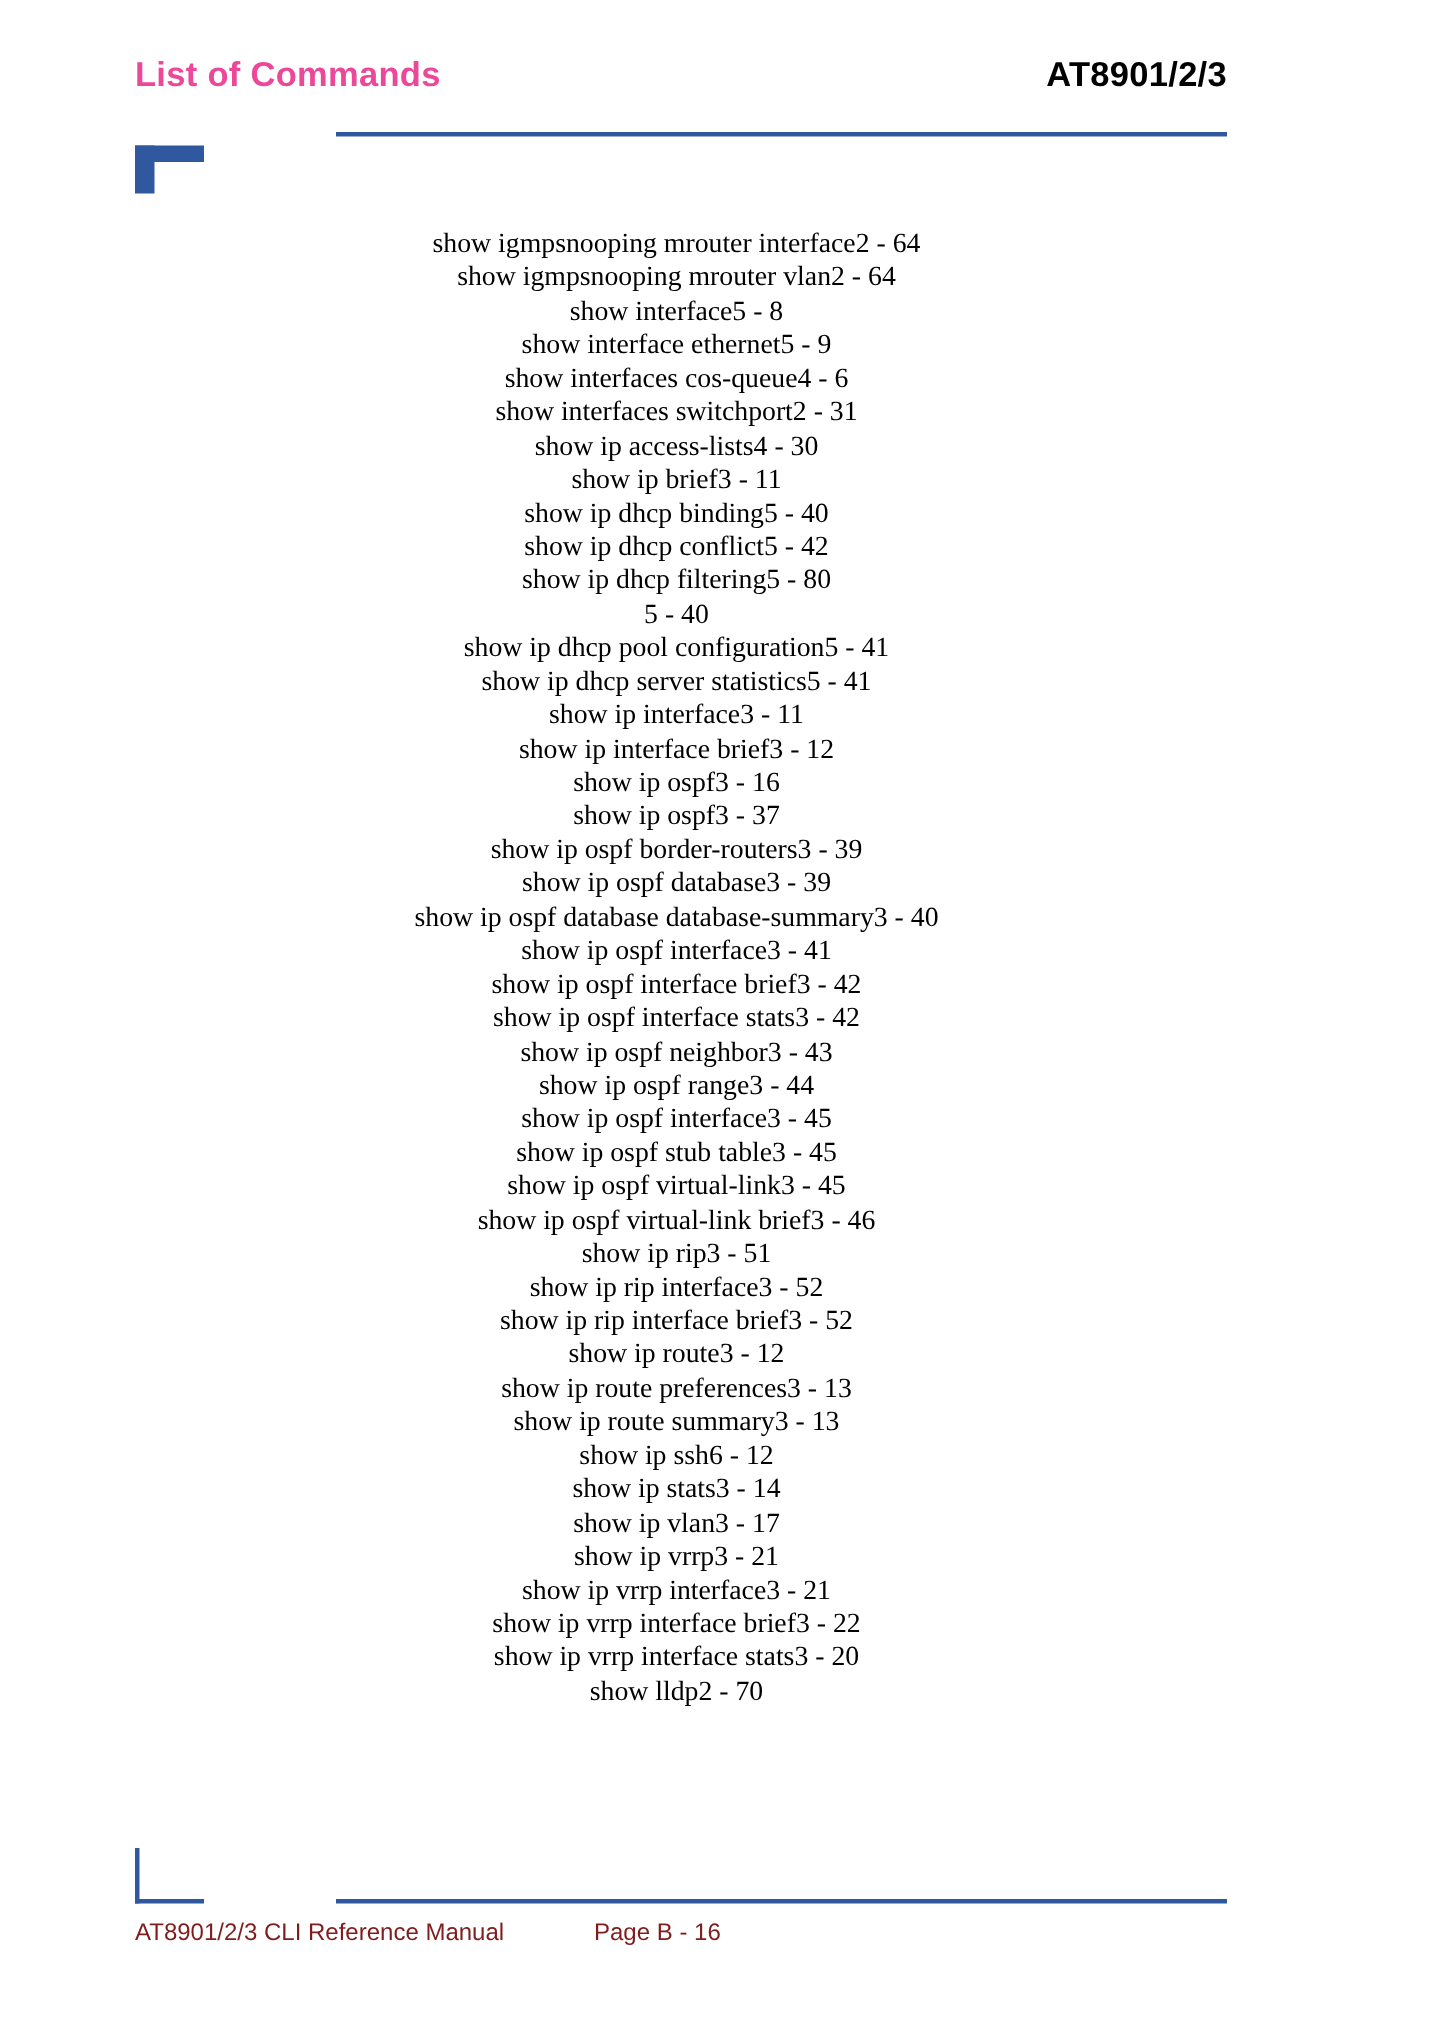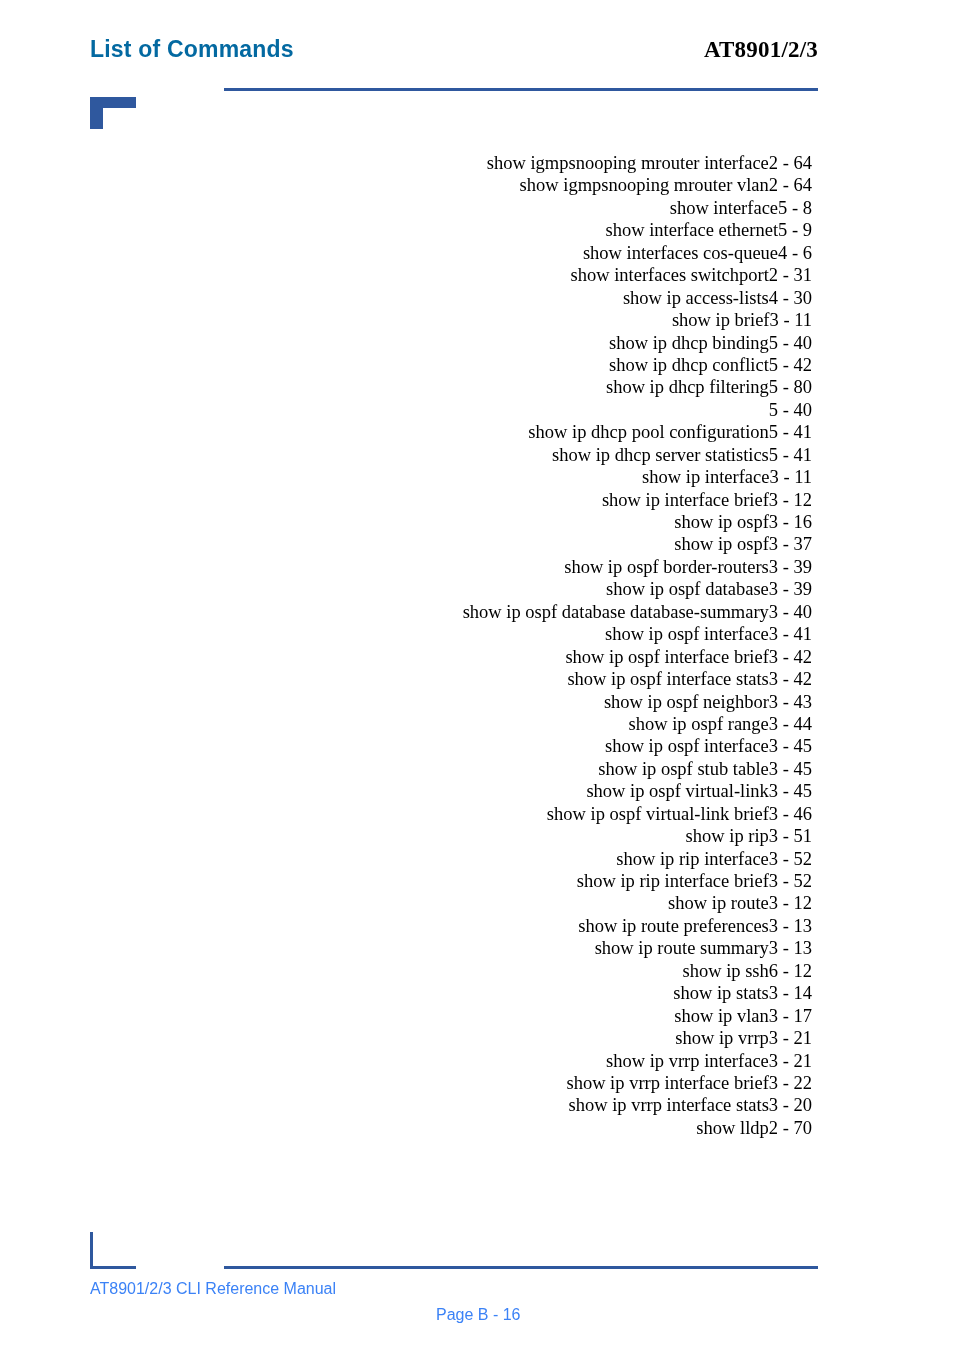--- a/index.html
+++ b/index.html
@@ -26,28 +26,28 @@
   }
   .header-title {
     position: absolute;
     left: 90px;
     top: 38px;
     font-family: "Liberation Sans", sans-serif;
     font-weight: bold;
     font-size: 23px;
     letter-spacing: 0.2px;
     line-height: 1;
-    color: #0369a1;
+    color: #ec4899;
     white-space: nowrap;
   }
   .header-model {
     position: absolute;
     right: 136px;
     top: 38px;
-    font-family: Liberation Serif, serif;
+    font-family: Liberation Sans, sans-serif;
     font-weight: bold;
     font-size: 23px;
     letter-spacing: 0.2px;
     line-height: 1;
     color: #000000;
     white-space: nowrap;
   }
 
   
   .header-rule {
@@ -118,21 +118,21 @@
   
   .index-list {
     position: absolute;
     left: 90px;
     top: 152px;
     width: 722px;
   }
   .index-entry {
     display: flex;
     align-items: baseline;
-    justify-content: flex-end;
+    justify-content: center;
     height: 22.45px;
     line-height: 22.45px;
     font-size: 18.5px;
   }
   .entry-command {
     white-space: nowrap;
   }
   .entry-page {
     white-space: nowrap;
     text-align: right;
@@ -141,34 +141,33 @@
 
   
   .page-footer {
     position: absolute;
     left: 0;
     top: 1276px;
     width: 954px;
     height: 40px;
     font-family: "Liberation Sans", sans-serif;
     font-size: 16px;
-    color: #3b82f6;
+    color: #7f1d1d;
   }
   .footer-manual {
     position: absolute;
     left: 90px;
     top: 4px;
     white-space: nowrap;
   }
   .footer-pagenum {
     position: absolute;
-    left: 436px;
+    left: 396px;
     top: 4px;
     white-space: nowrap;
-    margin-top: 26px;
   }
 </style>
 </head>
 <body>
 
 <div class="page-header">
   <div class="header-title">List of Commands</div>
   <div class="header-model">AT8901/2/3</div>
 </div>
 

